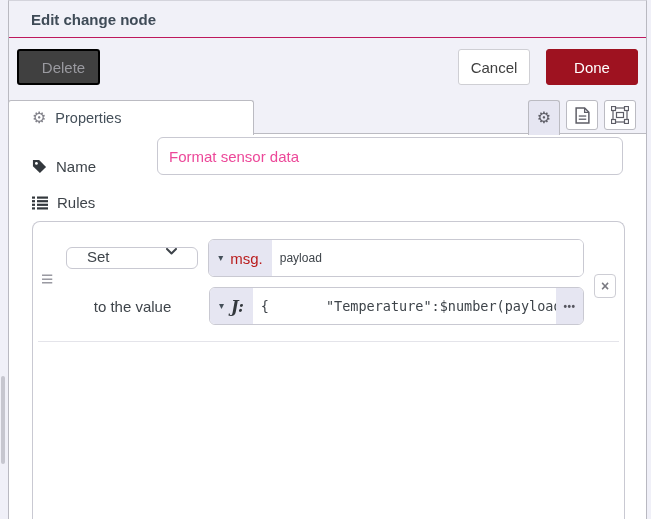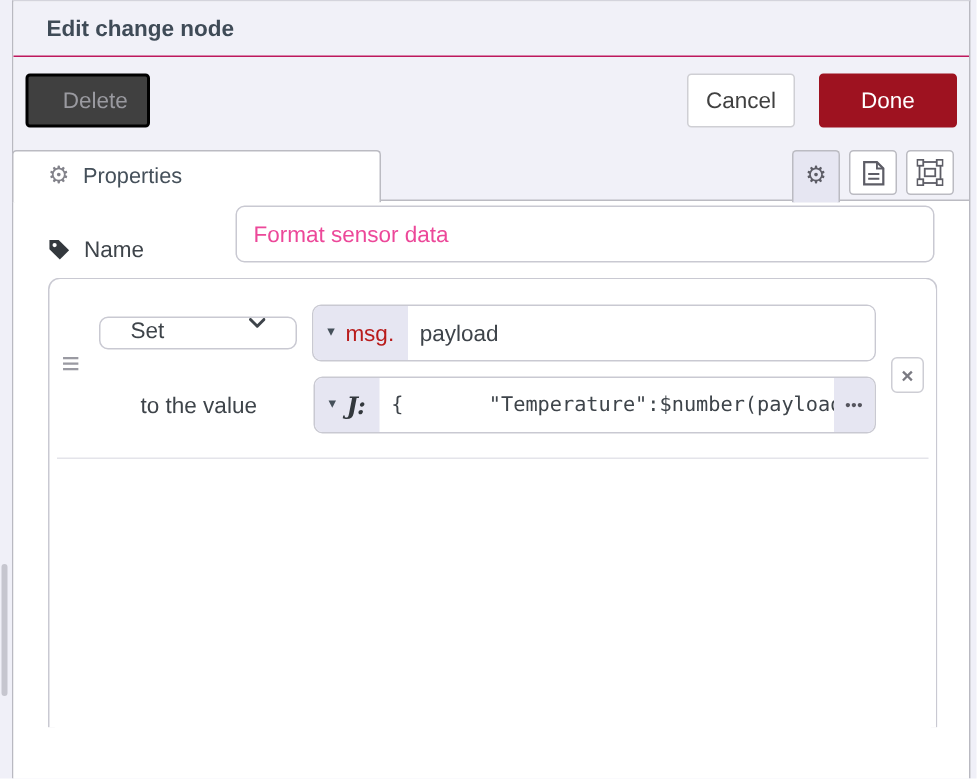--- a/index.html
+++ b/index.html
@@ -52,21 +52,21 @@
   .rule-line + .rule-line{margin-top:10px;}
   .select-box{width:133px;height:22px;border:1px solid #c9c9d2;border-radius:6px;background:#fff;
               display:flex;align-items:flex-start;justify-content:space-between;padding:0 20px;cursor:pointer;}
   .select-box .select-value{font-size:15px;color:#3e444a;}
   .typed-input{width:379px;height:38px;border:1px solid #c9c9d2;border-radius:6px;background:#fff;
                display:flex;align-items:stretch;overflow:hidden;}
   .typed-prefix{background:#e6e6f2;display:flex;align-items:center;gap:7px;padding:0 9px;cursor:pointer;flex:none;}
   .caret{font-size:10px;color:#45505a;line-height:1;}
   .prefix-label{font-size:15px;color:#b91c1c;}
   .prefix-jsonata{font-family:"DejaVu Serif", serif;font-style:italic;font-weight:bold;font-size:16px;color:#33383d;}
-  .typed-value-input{flex:1;border:none;outline:none;padding:0 8px;font-size:15px;color:#3e444a;font-family:inherit;min-width:0;}
+  .typed-value-input{flex:1;border:none;outline:none;padding:0 8px;font-size:12px;color:#3e444a;font-family:inherit;min-width:0;}
   .expr-value{flex:1;display:flex;align-items:center;padding-left:8px;overflow:hidden;min-width:0;
               font-family:"DejaVu Sans Mono", monospace;font-size:13.5px;color:#3e444a;white-space:pre;}
   .expand-btn{flex:none;width:27px;background:#e6e6f2;border:none;display:flex;align-items:center;justify-content:center;
               color:#55555e;font-size:10px;font-weight:bold;letter-spacing:0.5px;cursor:pointer;}
   .remove-btn{position:absolute;right:8px;top:52px;width:22px;height:24px;background:#fff;
               border:1px solid #cdcdd4;border-radius:4px;color:#7a7a82;font-size:14px;font-weight:bold;
               display:flex;align-items:center;justify-content:center;cursor:pointer;padding:0;}
   .rule-divider{border-top:1px solid #e4e4ea;margin:0 5px;}
   .to-label-box{width:133px;text-align:center;font-size:15px;color:#3e444a;flex:none;}
   svg{display:block;}
@@ -131,20 +131,37 @@
           <svg width="15" height="15" viewBox="0 0 16 16">
             <path d="M1 1 h6.6 L15 8.4 8.4 15 1 7.6 Z" fill="#33383d"></path>
             <circle cx="4.7" cy="4.7" r="1.5" fill="#fff"></circle>
           </svg>
         </span>
         <span>Name</span>
       </div>
       <input class="name-input" type="text" value="Format sensor data" style="">
     </div>
 
+    <div class="rules-label">
+      <span>
+        <svg width="16" height="14" viewBox="0 0 16 14">
+          <g fill="#33383d">
+            <rect x="0" y="0.5" width="3" height="2.2"></rect>
+              <rect x="5" y="0.5" width="11" height="2.2"></rect>
+            <rect x="0" y="4.1" width="3" height="2.2"></rect>
+              <rect x="5" y="4.1" width="11" height="2.2"></rect>
+            <rect x="0" y="7.7" width="3" height="2.2"></rect>
+              <rect x="5" y="7.7" width="11" height="2.2"></rect>
+            <rect x="0" y="11.3" width="3" height="2.2"></rect>
+              <rect x="5" y="11.3" width="11" height="2.2"></rect>
+          </g>
+        </svg>
+      </span>
+      <span>Rules</span>
+    </div>
 
     <div class="rules-box">
       <div class="rule">
         <span class="drag-handle">≡</span>
 
         <div class="rule-line">
           <div class="select-box">
             <span class="select-value">Set</span>
             <span>
               <svg width="11" height="7" viewBox="0 0 11 7">

